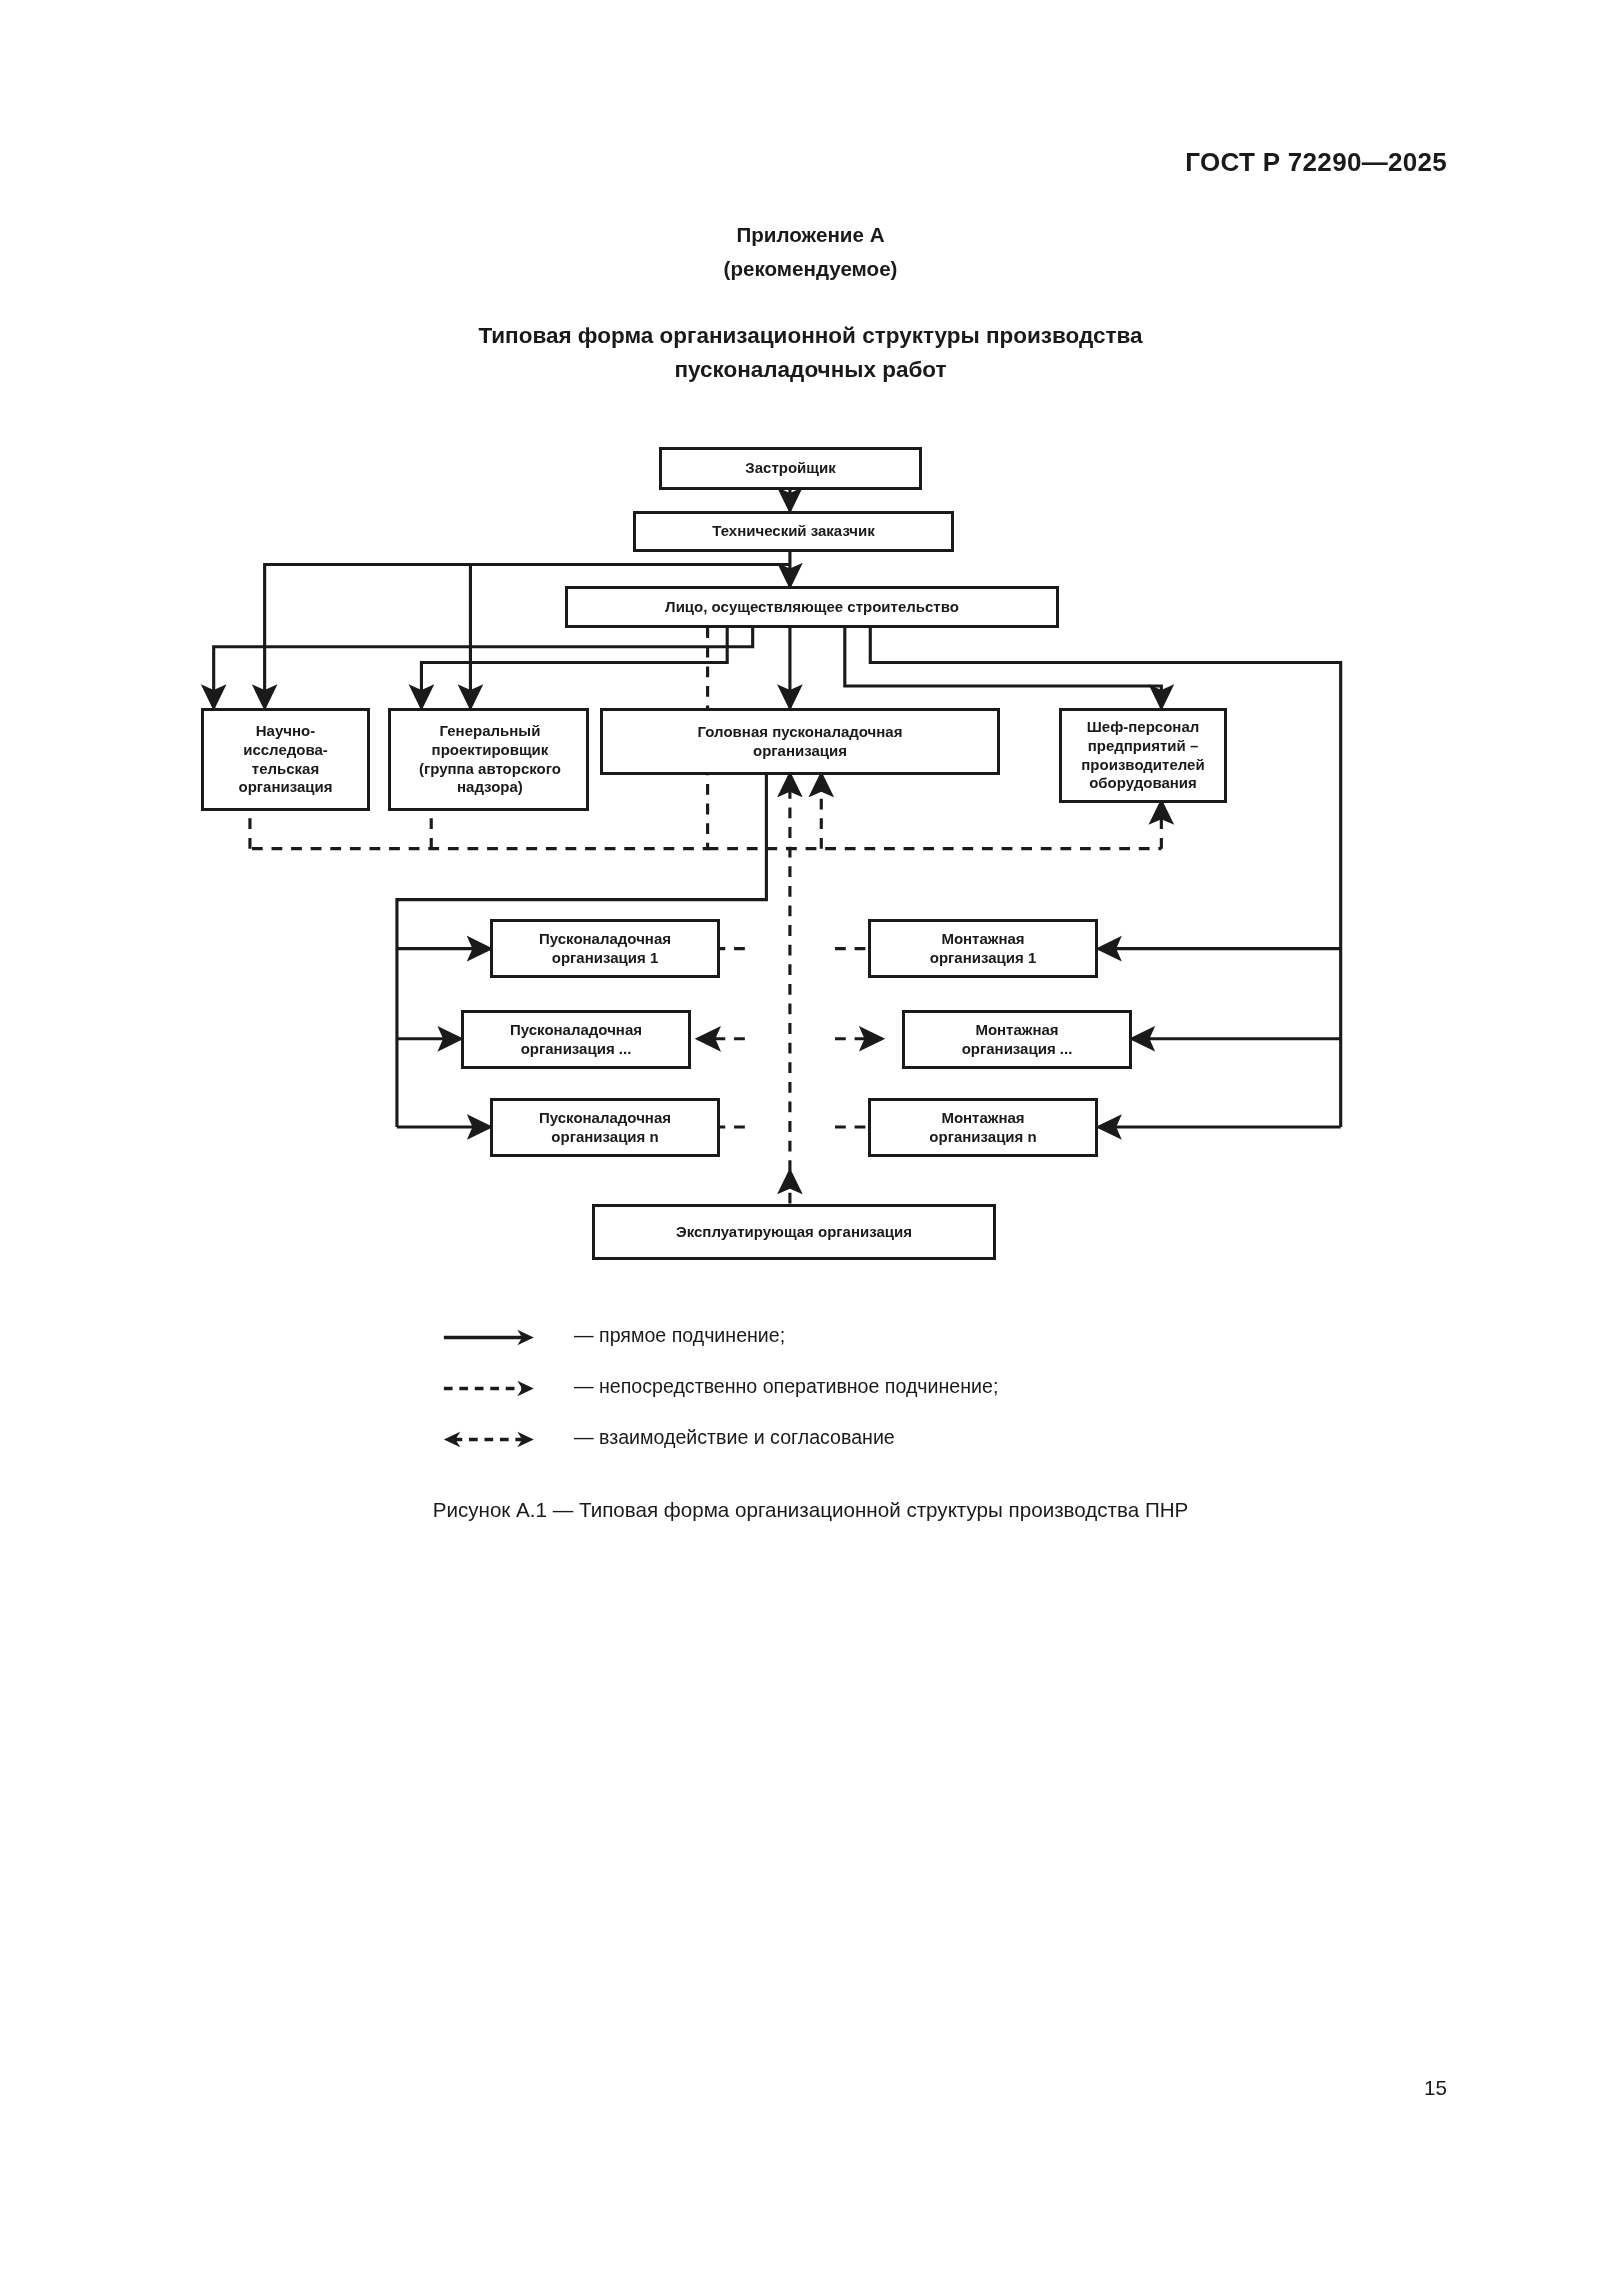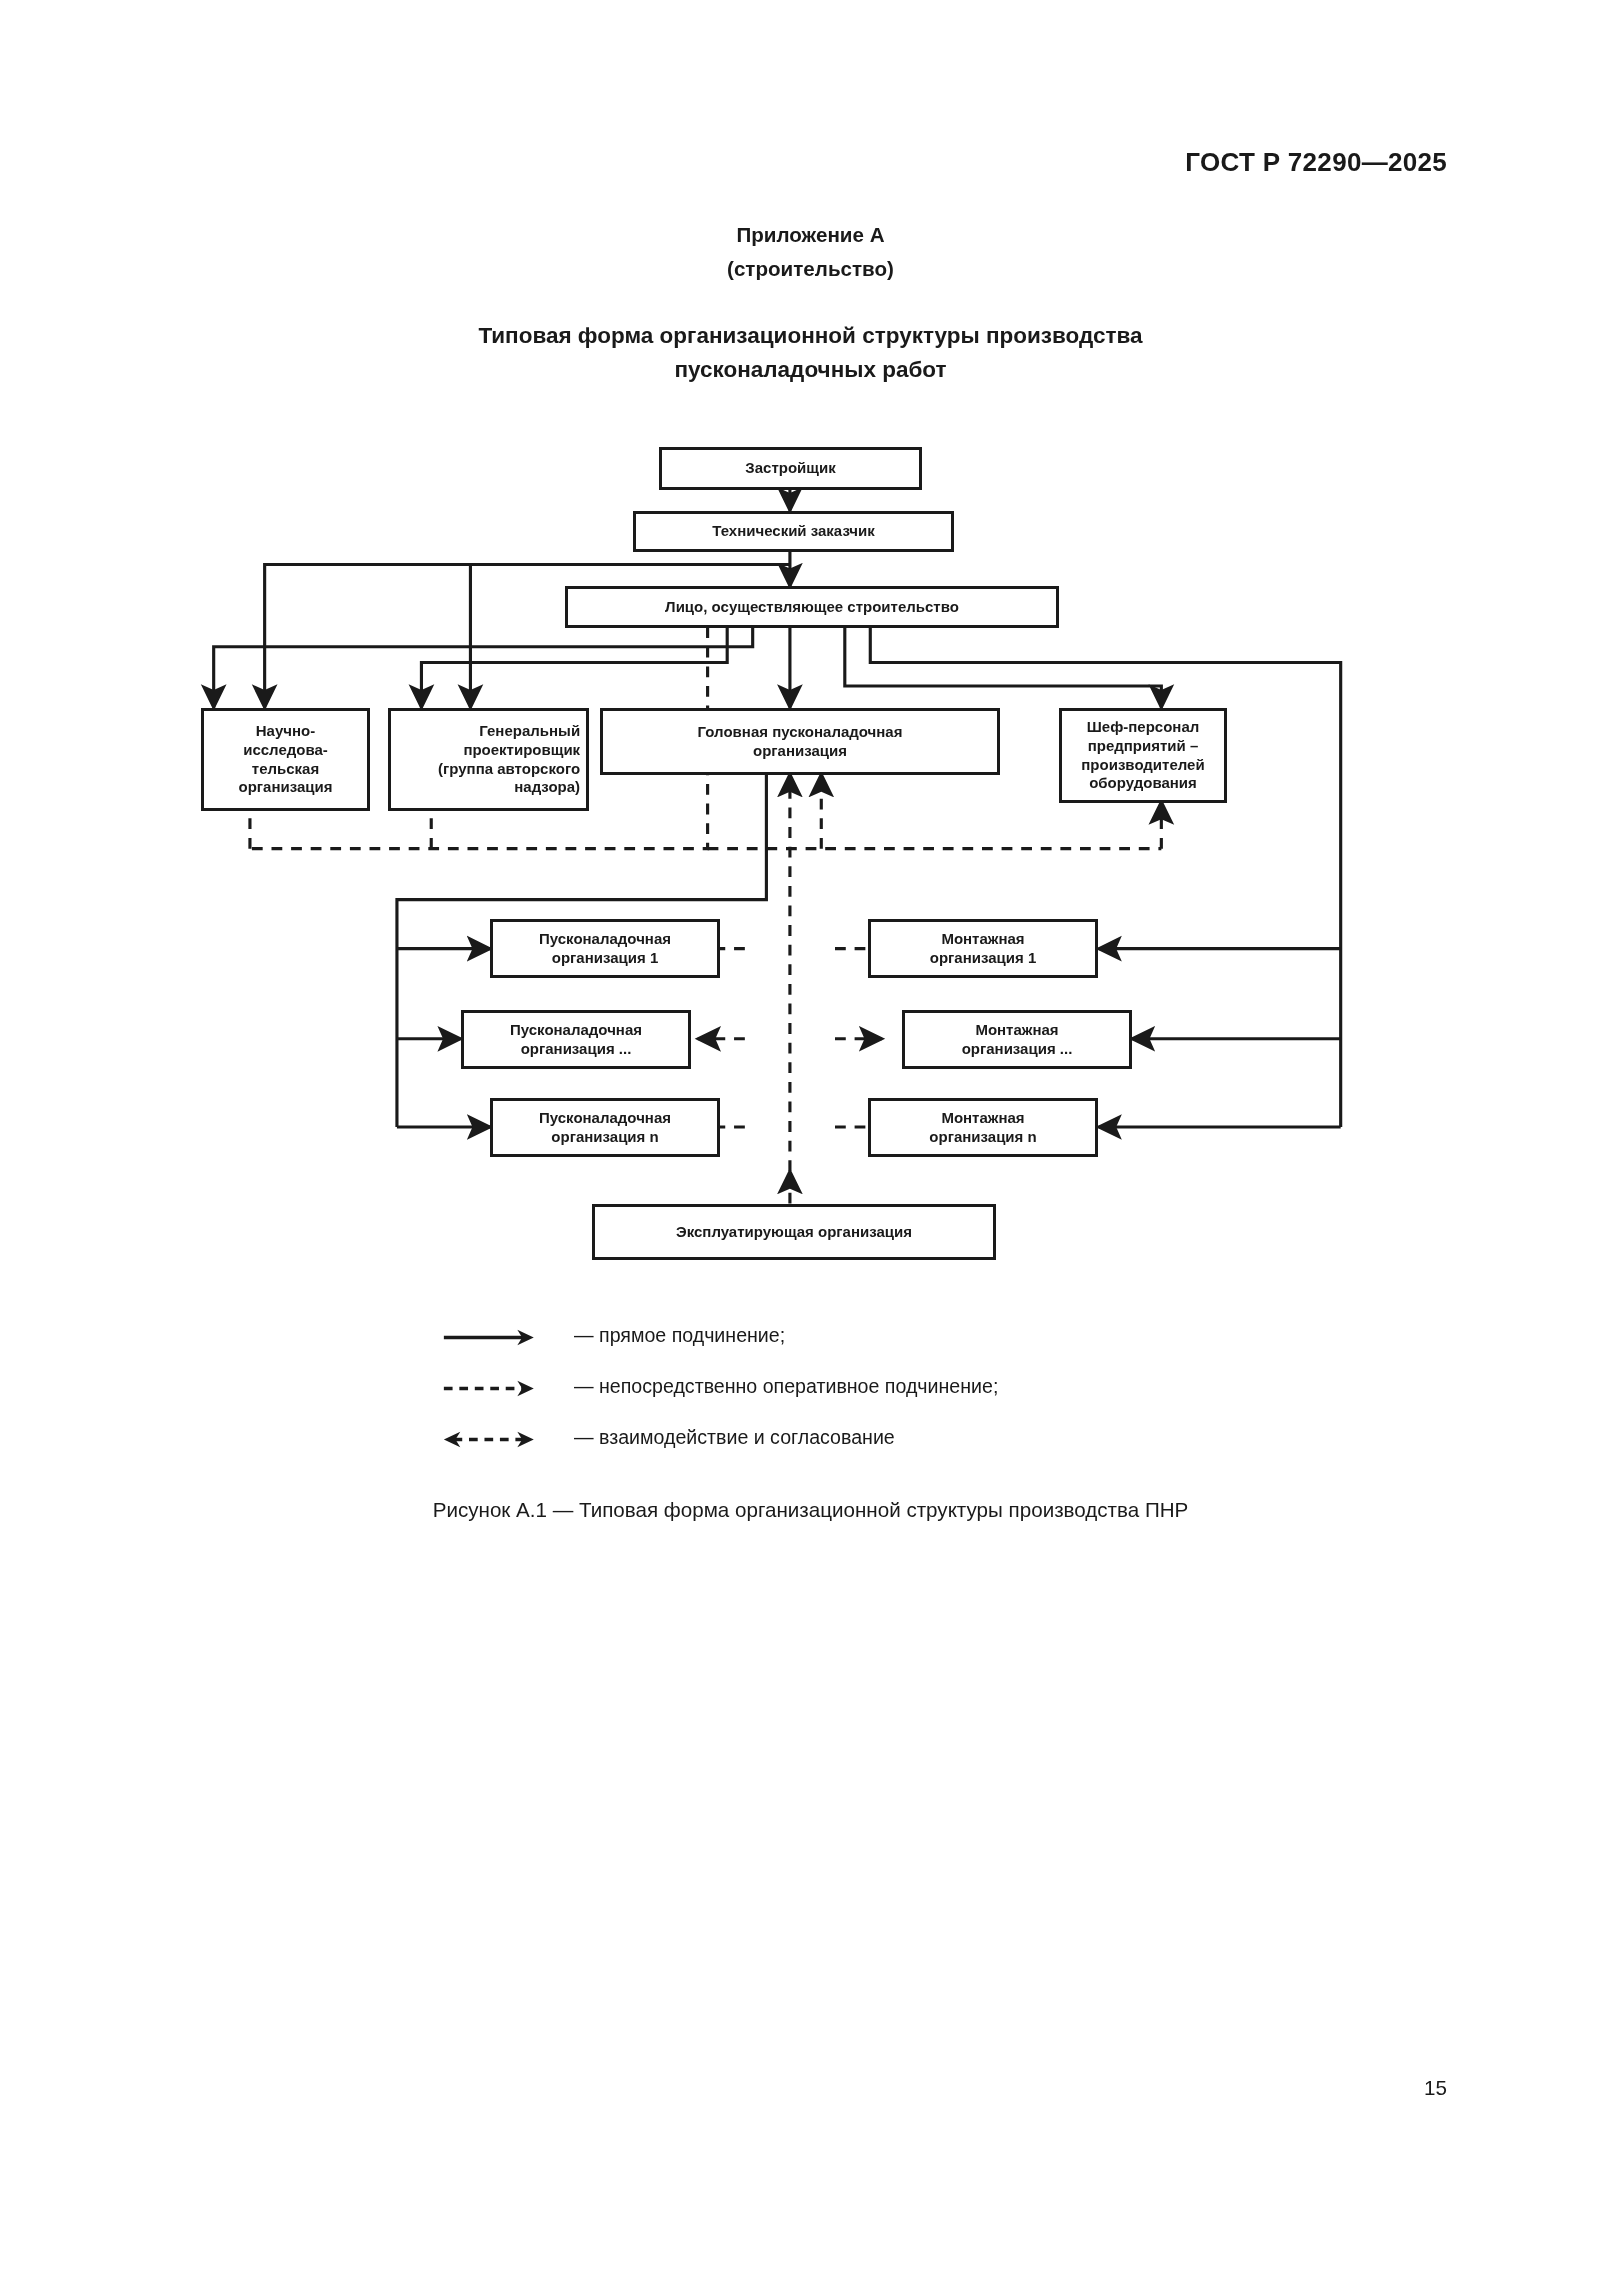--- a/index.html
+++ b/index.html
@@ -20,38 +20,38 @@
   .caption{position:absolute;top:1498px;left:0;right:0;text-align:center;font-size:20.6px;}
   .pagenum{position:absolute;top:2076px;right:174px;font-size:20.6px;}
 
   
   .diagram{position:absolute;left:0;top:0;width:1621px;height:1470px;}
   .diagram svg{position:absolute;left:0;top:0;}
 
   .node{position:absolute;box-sizing:border-box;border:3.9px solid #1a1a1a;background:#fff;
         display:flex;align-items:center;justify-content:center;text-align:center;
         font-size:15px;font-weight:bold;line-height:18.6px;padding:2.9px 5.9px;}
-  .node.left{justify-content:flex-start;text-align:right;padding-left:8.8px;}
+  .node.left{justify-content:flex-start;text-align:center;padding-left:8.8px;}
   .node span{display:block;width:100%;white-space:pre-line;}
 
   
   .legend{position:absolute;left:439px;top:1323px;width:882px;}
   .legrow{position:relative;height:51px;}
   .legrow .glyph{position:absolute;left:0;top:0;width:118px;height:29px;}
   .legrow .txt{position:absolute;left:135px;top:1px;font-size:19.6px;white-space:nowrap;}
 </style>
 </head>
 <body>
 
 <div class="page">
 
   <div class="doc-header">ГОСТ Р 72290—2025</div>
 
   <div class="annex l1">Приложение А</div>
-  <div class="annex l2">(строительство)</div>
+  <div class="annex l2">(рекомендуемое)</div>
 
   <div class="maintitle l1">Типовая форма организационной структуры производства</div>
   <div class="maintitle l2">пусконаладочных работ</div>
 
   <div class="diagram">
 
     <svg width="1621" height="1470" viewBox="0 0 1654 1500">
       <defs>
         <marker id="ahD" markerWidth="9" markerHeight="9" refX="7.4" refY="4.5" orient="auto" markerUnits="strokeWidth">
           <path d="M0,0.4 L8.4,4.5 L0,8.6 L1.8,4.5 Z" fill="#1a1a1a"></path>

